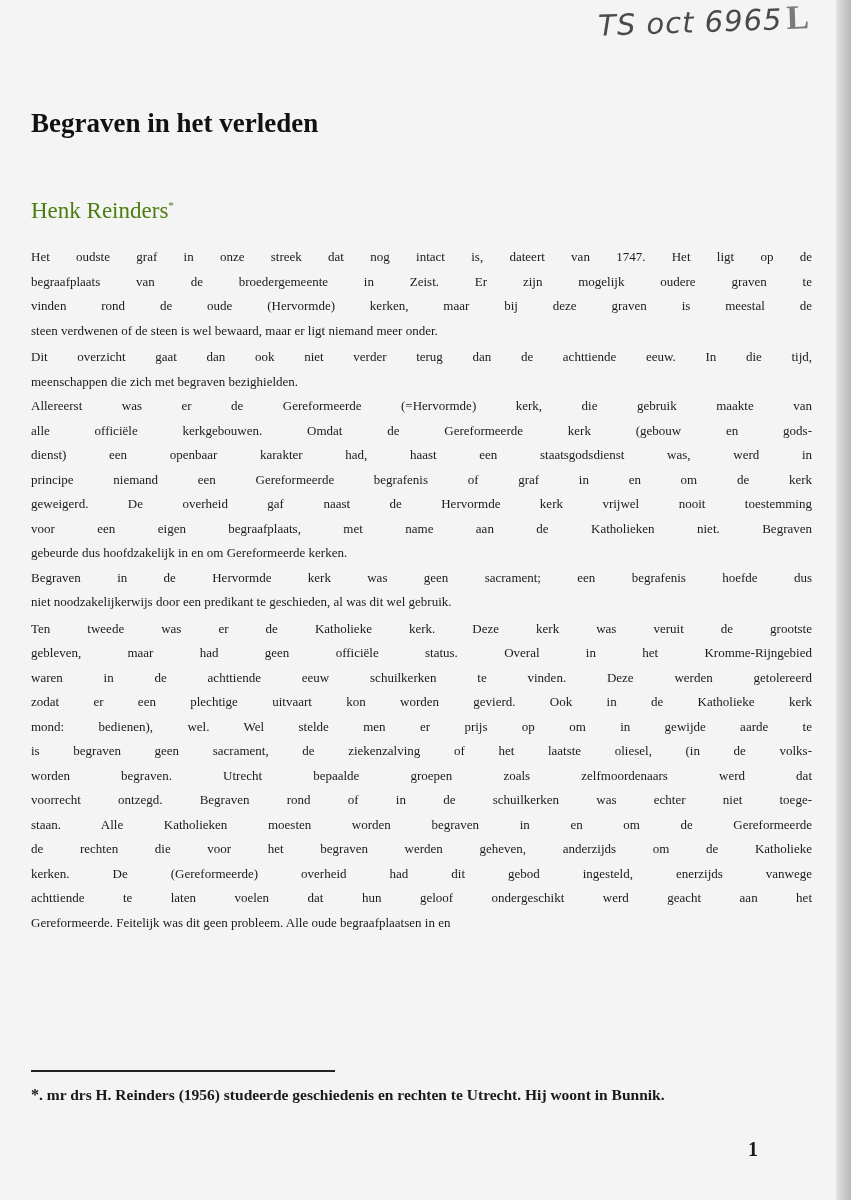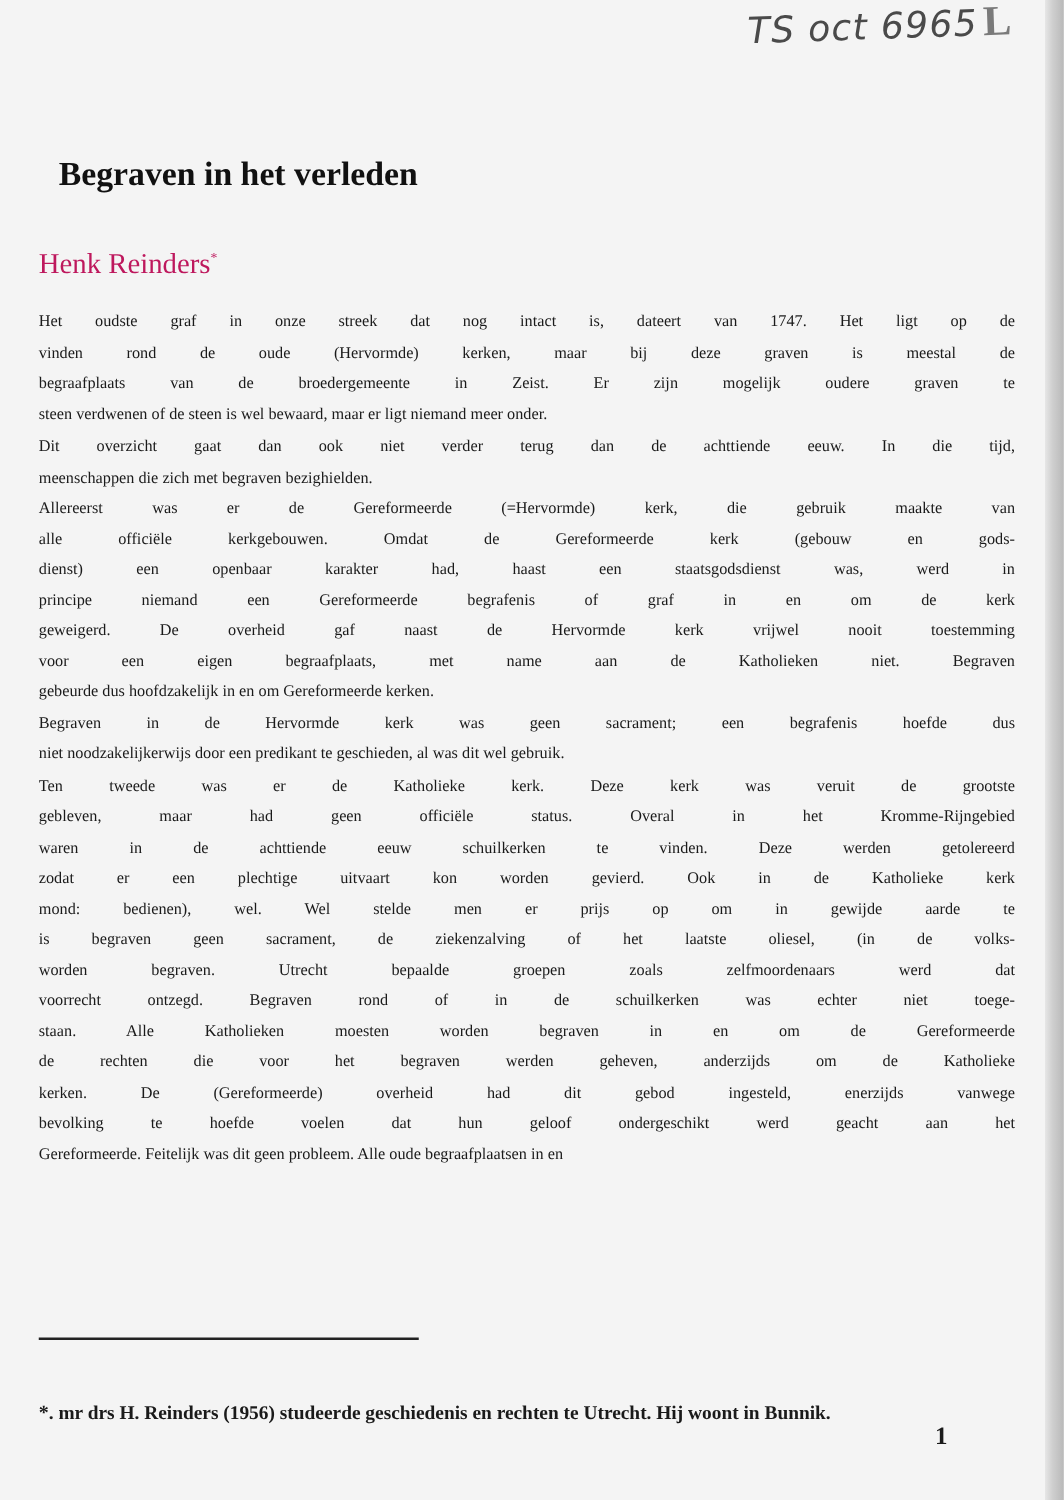--- a/index.html
+++ b/index.html
@@ -47,33 +47,33 @@
       font-style: normal;
       font-weight: bold;
       font-size: 34px;
       color: #7a7a7a;
       margin-left: 4px;
     }
     h1.title {
       position: absolute;
       left: 31px;
       top: 108px;
-      margin: 16px;
+      margin: 0;
       font-size: 27px;
       font-weight: bold;
       color: #111;
     }
     .author {
       position: absolute;
       left: 31px;
       top: 198px;
       margin: 0;
       font-size: 23px;
       font-weight: normal;
-      color: #be185d;
+      color: #4d7c0f;
     }
     .author sup {
       font-size: 11px;
       vertical-align: super;
     }
     .body-text {
       position: absolute;
       left: 31px;
       top: 245px;
       width: 781px;
@@ -106,21 +106,20 @@
       height: 2px;
       background: #222;
     }
     .footnote {
       position: absolute;
       left: 31px;
       top: 1086px;
       font-size: 15.5px;
       font-weight: bold;
       color: #1a1a1a;
-      margin-top: 36px;
     }
     .footnote .mark {
       font-size: 16px;
     }
     .page-number {
       position: absolute;
       left: 748px;
       top: 1138px;
       font-size: 20px;
       font-weight: bold;
@@ -136,22 +135,22 @@
     <span>TS oct 6965</span><span class="stamp">L</span>
   </div>
 
   <h1 class="title">Begraven in het verleden</h1>
 
   <h2 class="author"><span>Henk Reinders</span><sup>*</sup></h2>
 
   <div class="body-text" id="body-text">
       <p>
         <span class="line">Het oudste graf in onze streek dat nog intact is, dateert van 1747. Het ligt op de</span>
+        <span class="line">begraafplaats van de broedergemeente in Zeist. Er zijn mogelijk oudere graven te</span>
         <span class="line">vinden rond de oude (Hervormde) kerken, maar bij deze graven is meestal de</span>
-        <span class="line">begraafplaats van de broedergemeente in Zeist. Er zijn mogelijk oudere graven te</span>
         <span class="line last">steen verdwenen of de steen is wel bewaard, maar er ligt niemand meer onder.</span>
       </p>
       <p class="gap">
         <span class="line">Dit overzicht gaat dan ook niet verder terug dan de achttiende eeuw. In die tijd,</span>
         <span class="line last">meenschappen die zich met begraven bezighielden.</span>
       </p>
       <p>
         <span class="line">Allereerst was er de Gereformeerde (=Hervormde) kerk, die gebruik maakte van</span>
         <span class="line">alle officiële kerkgebouwen. Omdat de Gereformeerde kerk (gebouw en gods-</span>
         <span class="line">dienst) een openbaar karakter had, haast een staatsgodsdienst was, werd in</span>
@@ -169,21 +168,21 @@
         <span class="line">gebleven, maar had geen officiële status. Overal in het Kromme-Rijngebied</span>
         <span class="line">waren in de achttiende eeuw schuilkerken te vinden. Deze werden getolereerd</span>
         <span class="line">zodat er een plechtige uitvaart kon worden gevierd. Ook in de Katholieke kerk</span>
         <span class="line">mond: bedienen), wel. Wel stelde men er prijs op om in gewijde aarde te</span>
         <span class="line">is begraven geen sacrament, de ziekenzalving of het laatste oliesel, (in de volks-</span>
         <span class="line">worden begraven. Utrecht bepaalde groepen zoals zelfmoordenaars werd dat</span>
         <span class="line">voorrecht ontzegd. Begraven rond of in de schuilkerken was echter niet toege-</span>
         <span class="line">staan. Alle Katholieken moesten worden begraven in en om de Gereformeerde</span>
         <span class="line">de rechten die voor het begraven werden geheven, anderzijds om de Katholieke</span>
         <span class="line">kerken. De (Gereformeerde) overheid had dit gebod ingesteld, enerzijds vanwege</span>
-        <span class="line">bevolking te hoefde voelen dat hun geloof ondergeschikt werd geacht aan het</span>
+        <span class="line">achttiende te laten voelen dat hun geloof ondergeschikt werd geacht aan het</span>
         <span class="line last">Gereformeerde. Feitelijk was dit geen probleem. Alle oude begraafplaatsen in en</span>
       </p>
     </div>
 
   <div class="rule"></div>
 
   <div class="footnote">
     <span class="mark">*</span><span>. mr drs H. Reinders (1956) studeerde geschiedenis en rechten te Utrecht. Hij woont in Bunnik.</span>
   </div>
 

